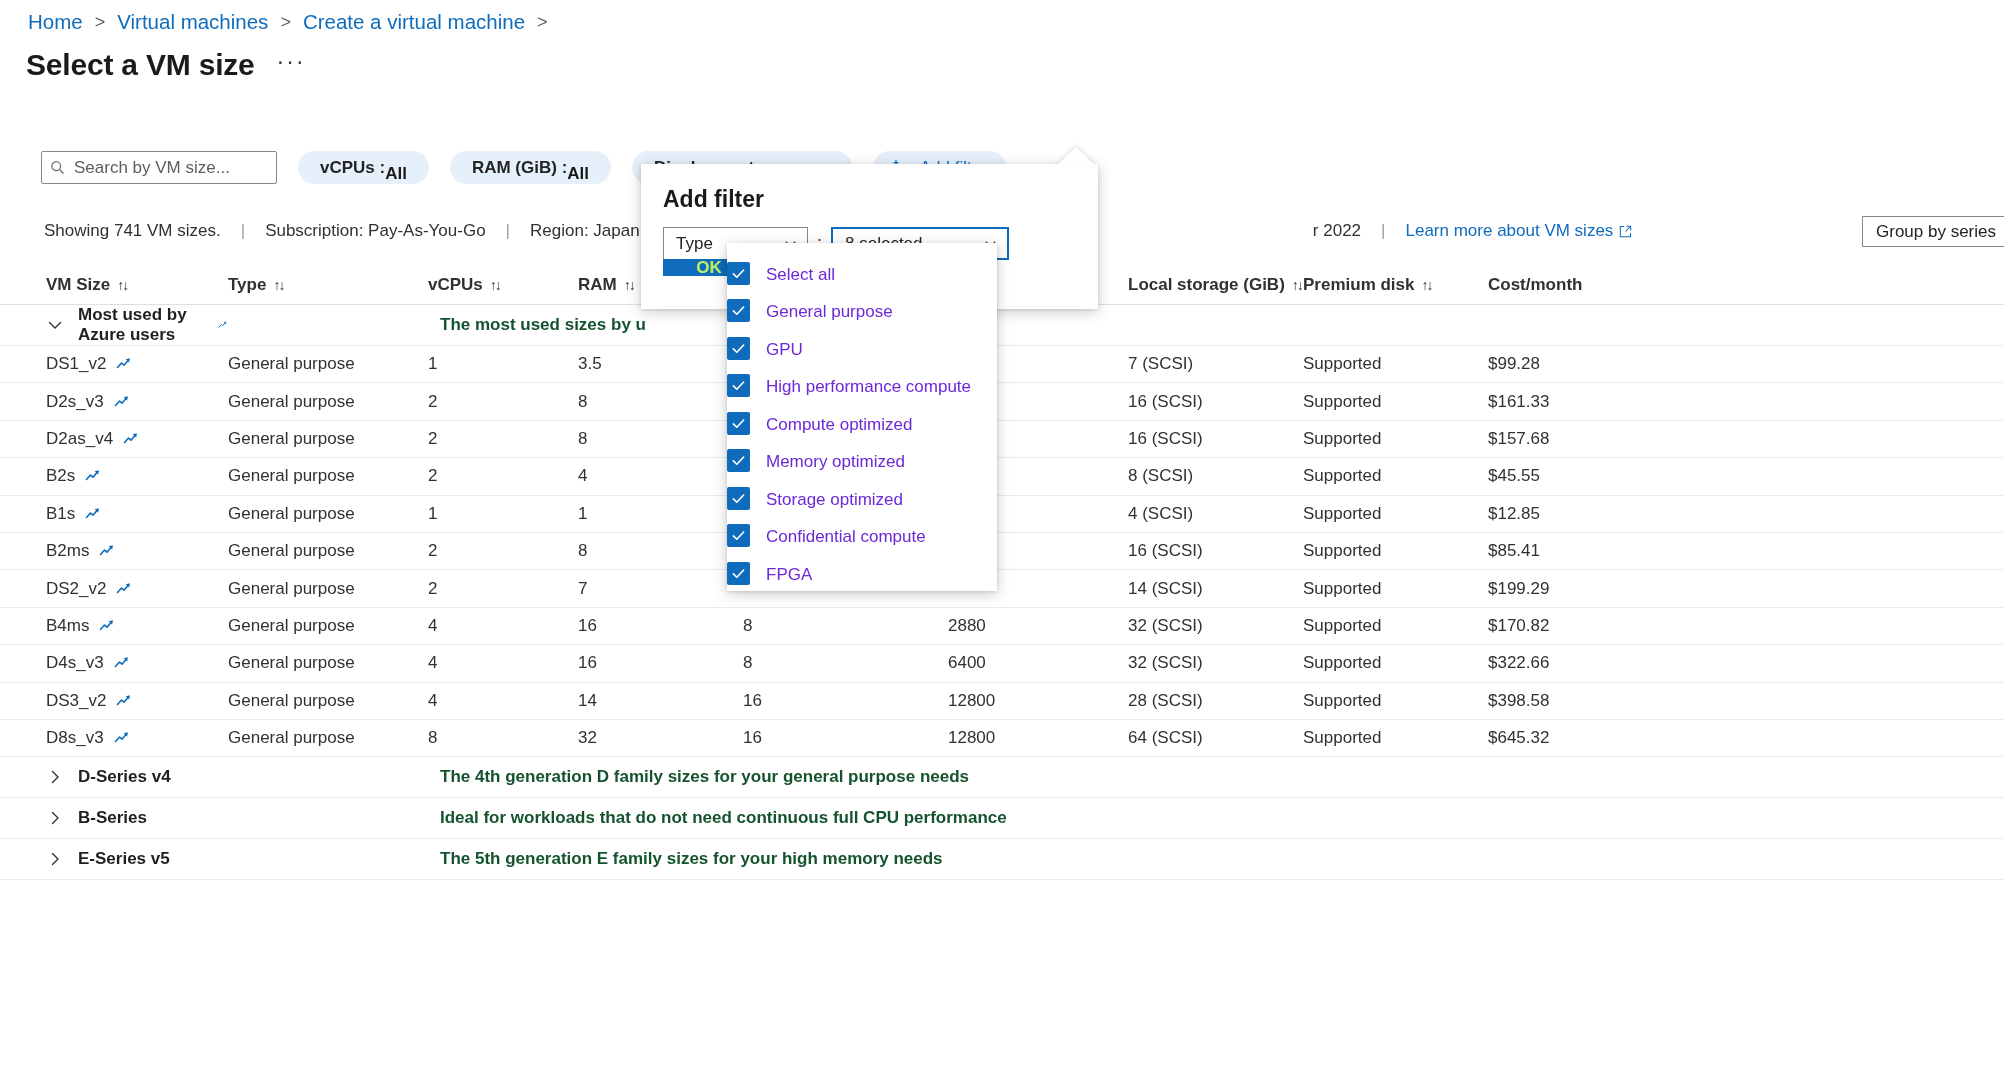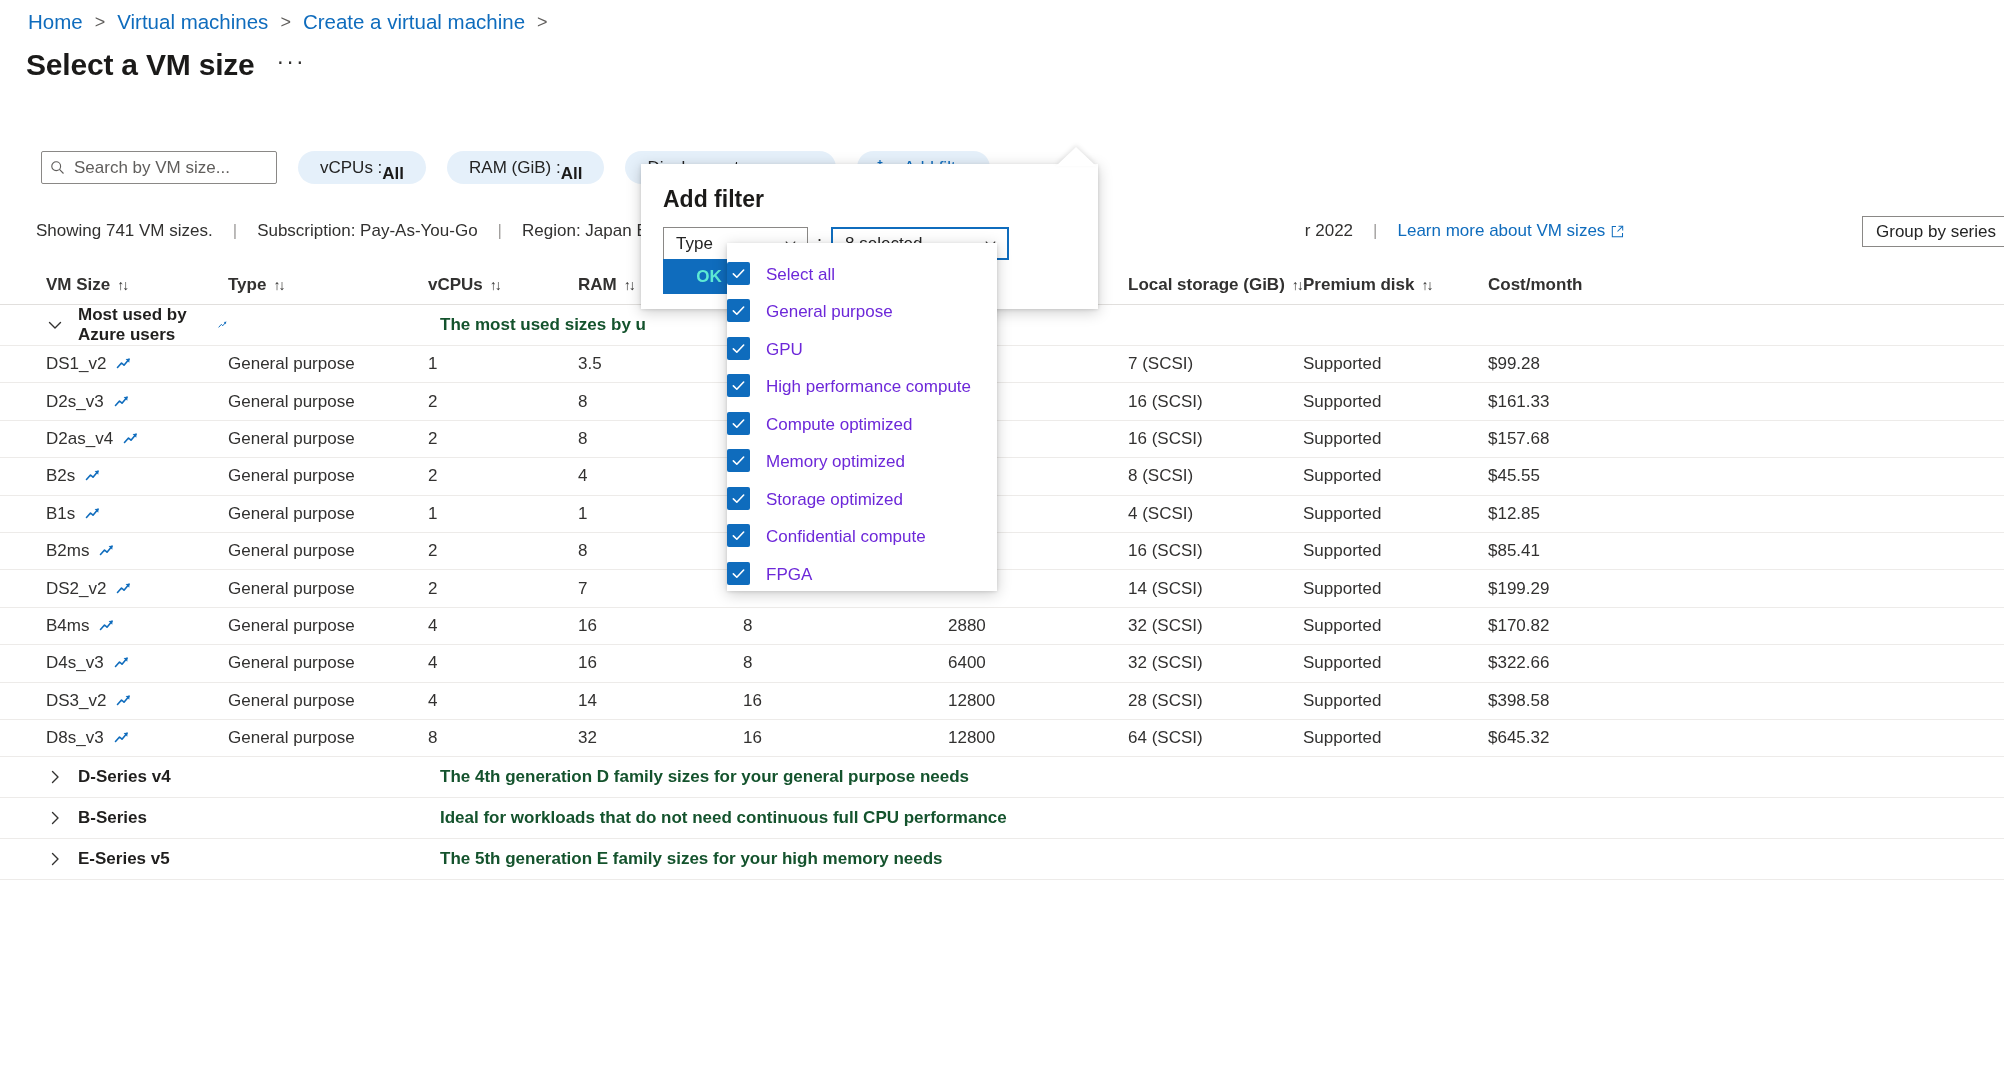--- a/index.html
+++ b/index.html
@@ -59,31 +59,31 @@
   }
   .search-input::placeholder { color: #605e5c; }
 
   .pill {
     height: 33px; border-radius: 17px; background: #e5f0fa;
     display: flex; align-items: center; justify-content: center;
     padding: 0 22px; font-size: 17px; color: #242424;
     cursor: pointer; white-space: nowrap;
   }
   .pill b { font-weight: 700; color: #1b1a19; margin-top: 12px; }
-  .pill .lbl { font-weight: 400; }
+  .pill .lbl { font-weight: 700; }
   .pill-add {
     height: 33px; border-radius: 17px; background: #e5f0fa;
     display: flex; align-items: center; gap: 9px;
     padding: 0 19px; font-size: 17px; color: #0f6cbd;
     cursor: pointer; white-space: nowrap;
   }
 
   
   .infobar {
-    position: absolute; left: 36px; top: 216px; right: 0;
+    position: absolute; left: 44px; top: 216px; right: 0;
     height: 30px; display: flex; align-items: center;
     font-size: 17px; color: #323130;
   }
   .infobar .sep { color: #a19f9d; padding: 0 20px; }
   .infobar .lnk {
     color: #0f6cbd; cursor: pointer; display: inline-flex;
     align-items: center; gap: 6px;
   }
   .group-btn {
     position: absolute; right: -6px; top: 0;
@@ -164,21 +164,21 @@
     height: 33px; border: 1px solid #8a8886; background: #fff;
     display: flex; align-items: center; justify-content: space-between;
     padding: 0 9px 0 12px; font-size: 17px; color: #242424;
     cursor: pointer;
   }
   .dd-type { width: 145px; }
   .dd-val  { width: 178px; border: 2px solid #0f6cbd; }
   .colon { font-size: 18px; color: #323130; }
   .ok-btn {
     position: absolute; left: 663px; top: 259px;
-    width: 92px; height: 35px; background: #0f6cbd; color: #5eead4;
+    width: 92px; height: 17px; background: #0f6cbd; color: #bef264;
     display: flex; align-items: center; justify-content: center;
     font-size: 17px; font-weight: 600; cursor: pointer;
     z-index: 42;
   }
 
   
   .ddlist {
     position: absolute; left: 727px; top: 243px;
     width: 270px; background: #fff;
     box-shadow: 0 3.2px 14px rgba(0,0,0,.20), 0 0.6px 3.6px rgba(0,0,0,.14);

